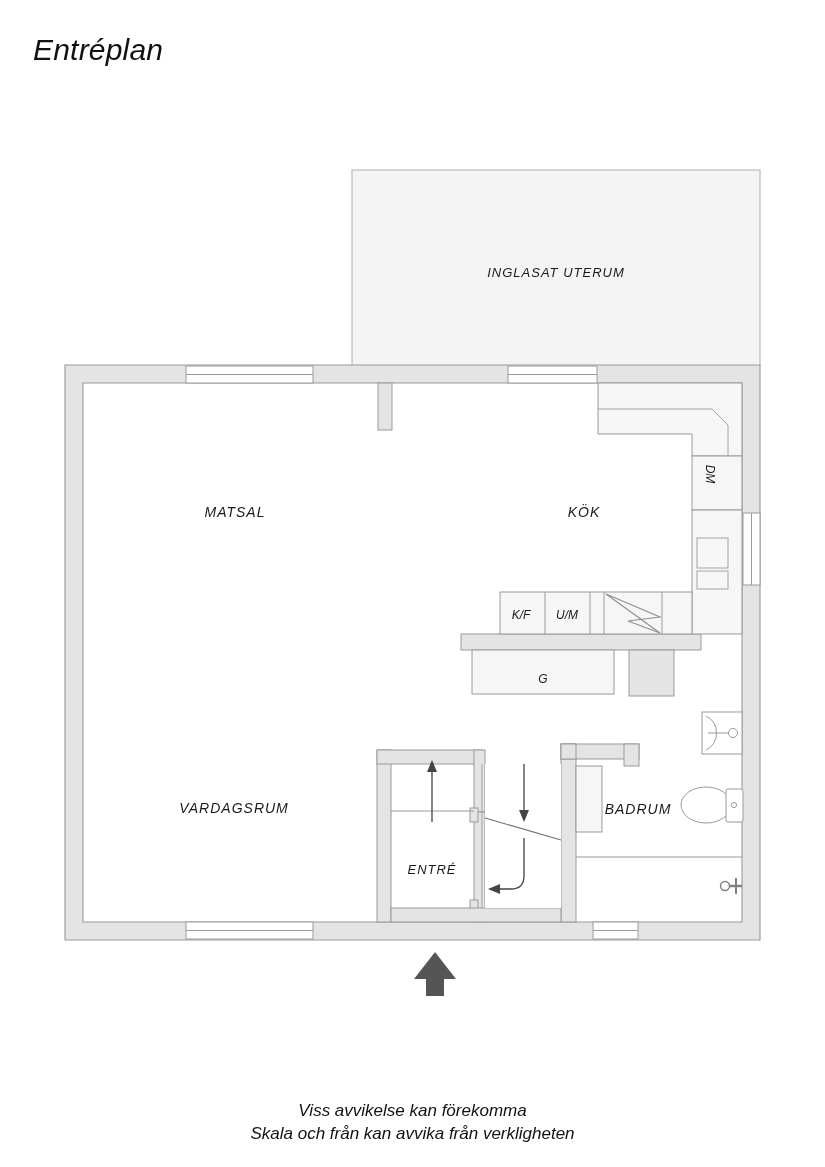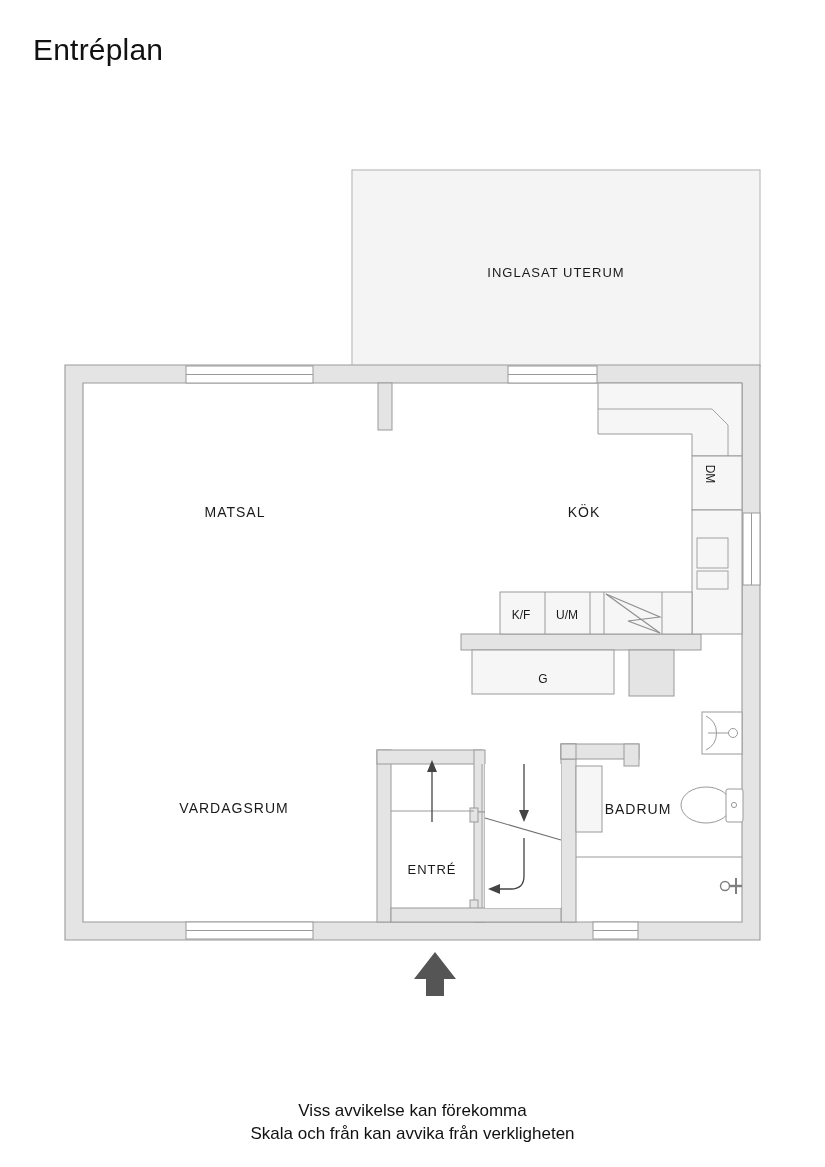--- a/index.html
+++ b/index.html
@@ -12,20 +12,21 @@
     height: 1167px;
     font-family: "Liberation Sans", sans-serif;
     color: #1a1a1a;
     position: relative;
     overflow: hidden;
   }
   #page {
     position: relative;
     width: 825px;
     height: 1167px;
+    font-style: italic;
   }
   #page-title {
     position: absolute;
     left: 33px;
     top: 33px;
     font-size: 30px;
     font-weight: 400;
     letter-spacing: 0.2px;
     color: #111;
     margin: 0;

